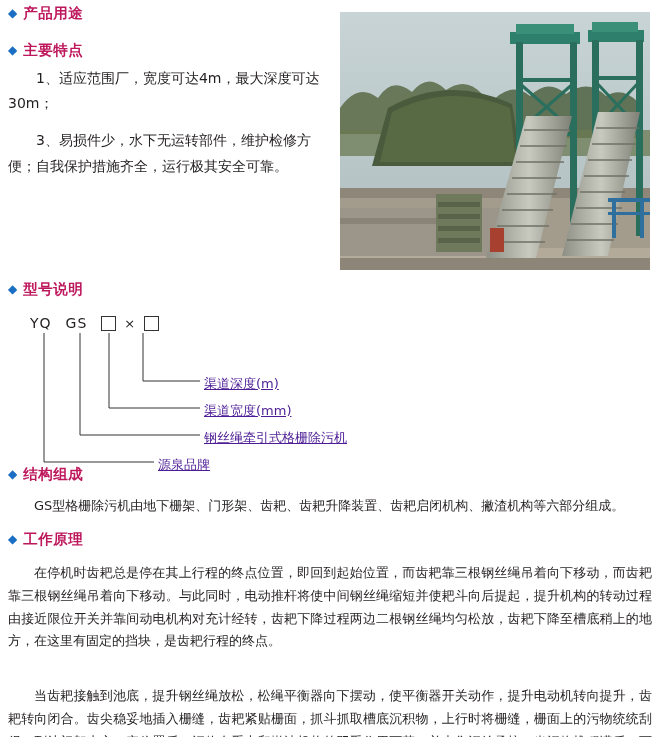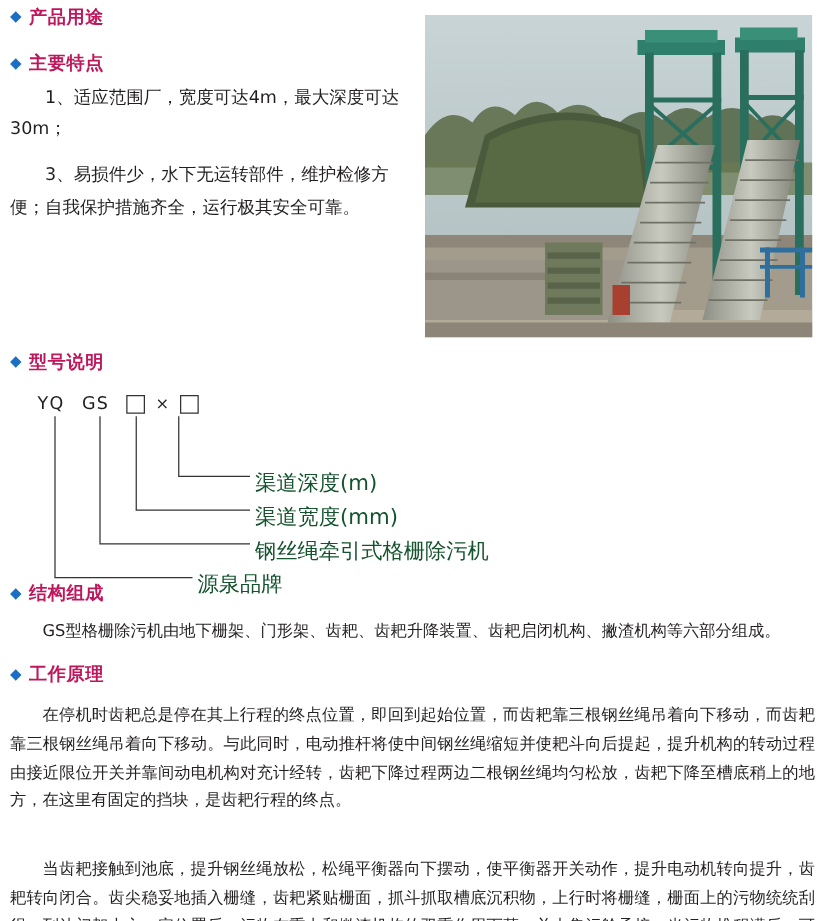--- a/index.html
+++ b/index.html
@@ -111,23 +111,24 @@
     margin-right: 8px;
     font-size: 13px;
   }
   .model-svg {
     position: absolute;
     left: 0;
     top: 0;
   }
   .mlabel {
     position: absolute;
-    font-size: 17px;
-    color: #14532d;
+    font-size: 13px;
+    color: #4c1d95;
     white-space: nowrap;
+    text-decoration: underline;
   }
   .m1 { left: 196px; top: 70px; }
   .m2 { left: 196px; top: 97px; }
   .m3 { left: 196px; top: 124px; }
   .m4 { left: 150px; top: 151px; }
 
   .struct-text {
     font-size: 13px;
     line-height: 1.7;
     text-indent: 2em;

